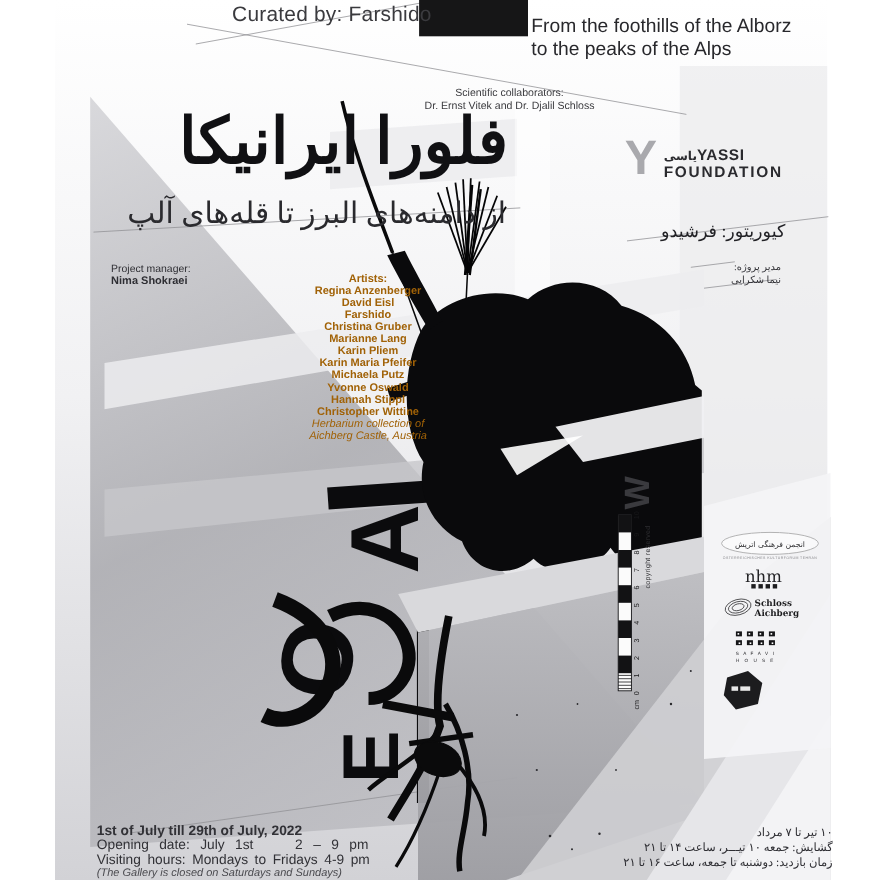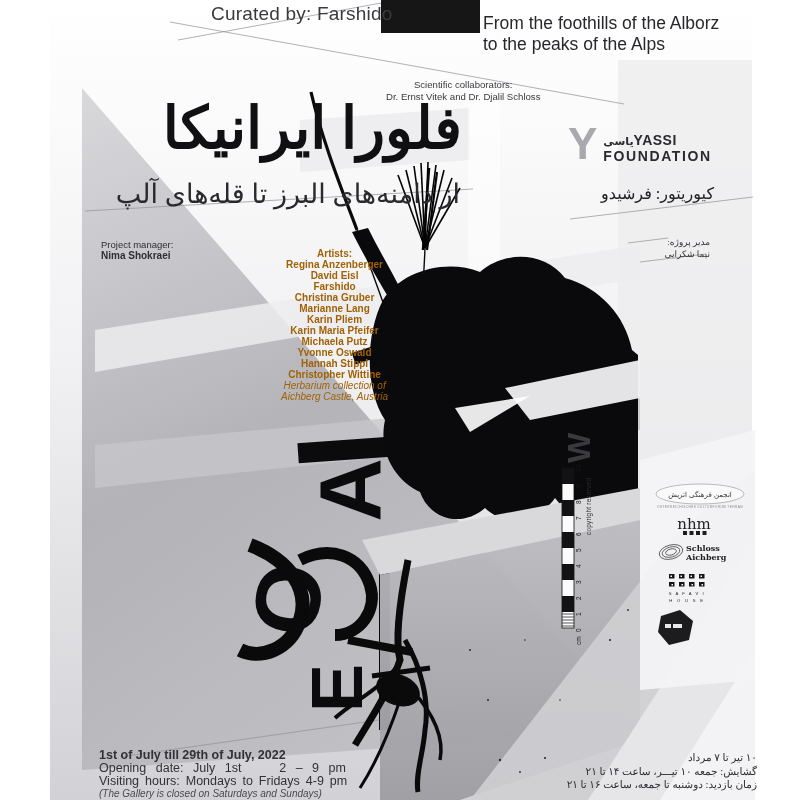--- a/index.html
+++ b/index.html
@@ -7,29 +7,29 @@
           font-family:"Liberation Sans",sans-serif;}
   #art{position:absolute;left:0;top:0;z-index:1;}
   .txt{position:absolute;z-index:3;}
   .fa{font-family:Liberation Serif, serif;direction:rtl;}
   .curated{left:211px;top:3px;font-size:19px;color:#3a3a3e;letter-spacing:.2px;}
   .entitle{left:483px;top:13px;font-size:17.5px;line-height:21px;color:#28282c;}
   .behalf{left:386px;top:52px;font-size:9.6px;line-height:11.5px;color:#3a3a3e;}
   .collab{left:386px;top:79px;font-size:9.6px;line-height:11.5px;color:#3a3a3e;text-align:center;}
   .fatitle{right:338px;top:94px;font-size:58px;font-weight:bold;color:#101013;white-space:nowrap;}
   .fasub{right:340px;top:178px;font-size:27px;color:#2a2a2e;white-space:nowrap;}
-  .facurator{right:86px;top:184px;font-size:16px;color:#222226;}
+  .facurator{right:86px;top:200px;font-size:16px;color:#222226;}
   .fapm{right:90px;top:236px;font-size:9px;line-height:12px;color:#333338;text-align:right;}
   .pmen{left:101px;top:239px;font-size:9.5px;line-height:11px;color:#2e2e33;}
   .pmen b{font-size:10px;}
   .artists{right:412px;top:248px;text-align:center;color:#a16207;}
   .artists .lbl{font-size:10px;font-weight:bold;line-height:11px;}
   .artists .nm{font-size:10px;font-weight:bold;line-height:11px;}
   .artists .it{font-size:10px;font-style:italic;line-height:11px;}
-  .schen{left:99px;top:749px;color:#313136;}
+  .schen{left:88px;top:749px;color:#313136;}
   .schen .l1{font-size:12.5px;font-weight:bold;line-height:13px;}
   .schen .l2{font-size:12.5px;line-height:13px;word-spacing:6px;white-space:pre-wrap;}
   .schen .l3{font-size:12.5px;line-height:13px;word-spacing:2.5px;}
   .schen .l4{font-size:10px;line-height:12px;color:#4a4a4f;font-style:italic;}
   .schfa{right:43px;top:751px;text-align:right;font-size:10.5px;line-height:13.5px;color:#2e2e33;}
   .yassi{left:568px;top:124px;display:flex;align-items:flex-start;}
   .yassi .glyph{font-size:44px;font-weight:bold;color:#a9a9ad;line-height:40px;}
   .yassi .lines{margin-left:6px;margin-top:9px;color:#2a2a2e;font-weight:bold;}
   .yassi .l1{font-size:14px;line-height:14px;letter-spacing:.5px;}
   .yassi .l1 .fa-part{font-family:"DejaVu Sans",sans-serif;font-size:11px;}

